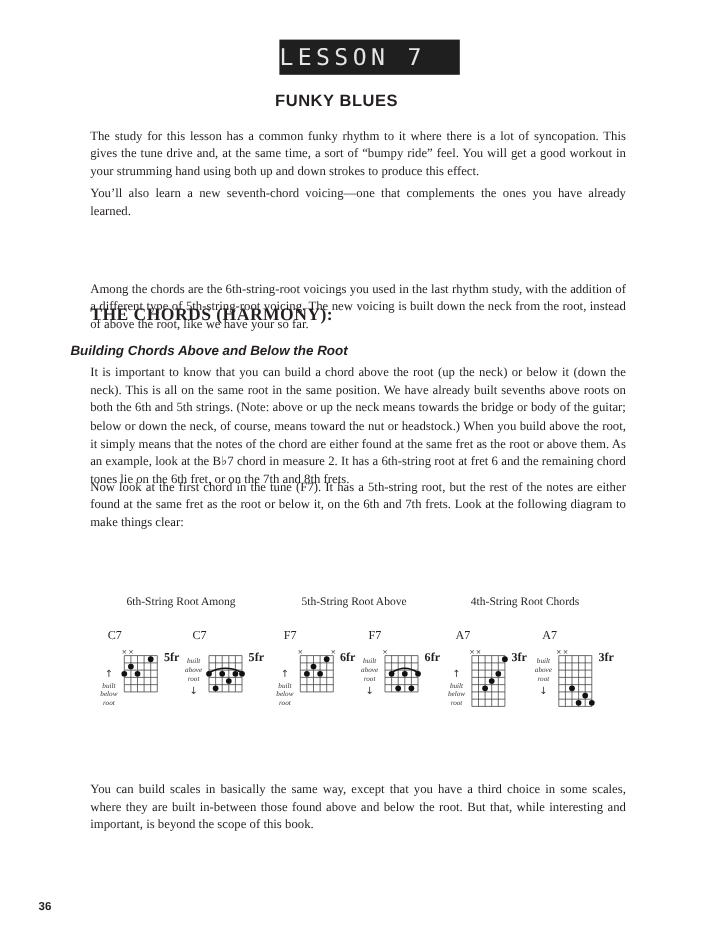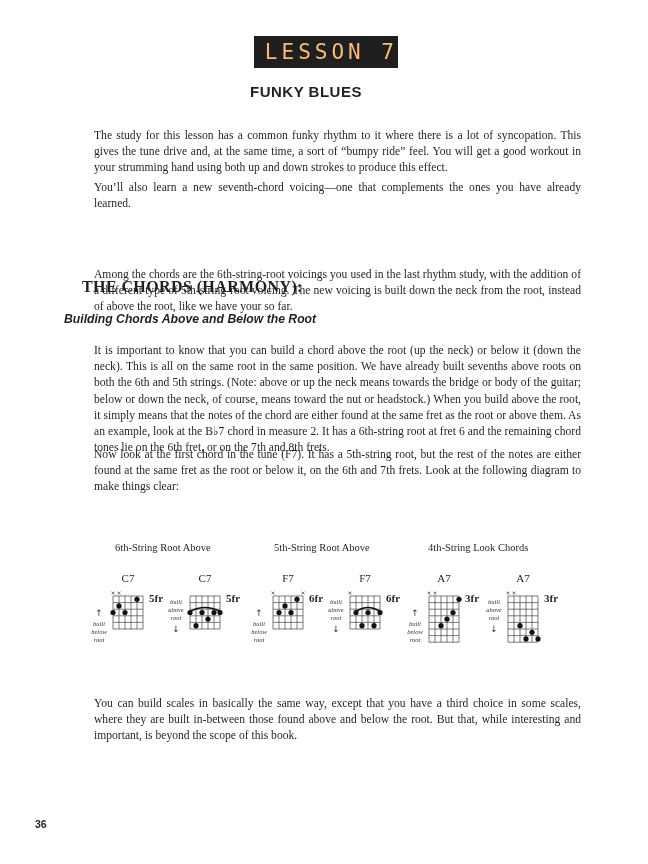--- a/index.html
+++ b/index.html
@@ -1,45 +1,45 @@
 <!DOCTYPE html>
 <html><head>
 <meta charset="utf-8">
 <style>
   html, body { margin: 0; padding: 0; background: #ffffff; }
   body { width: 648px; height: 864px; position: relative; overflow: hidden; color: #231f20; }
   .lesson-box {
-    position: absolute; left: 254px; top: 36px; width: 144px; height: 32px;
-    background: #1f1f1f; color: #fdba74;
+    position: absolute; left: 254px; top: 36px; width: 164px; height: 32px;
+    background: #1f1f1f; color: #e5e5e5;
     font-family: "DejaVu Sans Mono", "Liberation Mono", monospace;
-    font-size: 21px; letter-spacing: 4px; line-height: 32px; text-align: right;
+    font-size: 21px; letter-spacing: 4px; line-height: 32px; text-align: left;
     font-weight: normal;
   }
   .funky {
     position: absolute; left: 0; width: 612px; top: 83px; text-align: center;
     font-family: "Liberation Sans", sans-serif; font-weight: bold; font-size: 15px; letter-spacing: 0.5px;
   }
   .para {
     position: absolute; left: 82px; width: 487px;
     font-family: "Liberation Serif", serif; font-size: 11.6px; line-height: 16.2px;
-    text-align: justify; margin: 12px;
+    text-align: justify; margin: 0;
   }
   .h2 {
     position: absolute; left: 82px; top: 234px;
     font-family: Liberation Serif, serif; font-weight: bold; font-size: 16px; letter-spacing: 0.4px; margin-top: 44px;
   }
   .h3 {
     position: absolute; left: 64px; top: 312px;
     font-family: "Liberation Sans", sans-serif; font-weight: bold; font-style: italic; font-size: 12.2px;
   }
   .group-title {
     position: absolute; top: 542px; font-family: "Liberation Serif", serif; font-size: 10.5px; white-space: nowrap;
   }
   .chord-name {
-    position: absolute; width: 60px; text-align: center; font-family: "Liberation Serif", serif; font-size: 11px;
+    position: absolute; width: 60px; font-family: "Liberation Serif", serif; font-size: 11px;
   }
   .fret-label { position: absolute; font-family: "Liberation Serif", serif; font-size: 11px; font-weight: bold; }
   .annot {
     position: absolute; font-family: "Liberation Serif", serif; font-style: italic; font-size: 6.5px;
     line-height: 8px; text-align: center; width: 24px; color: #333;
   }
   .arrow { position: absolute; font-family: "DejaVu Sans", sans-serif; font-size: 9px; width: 24px; text-align: center; color: #333; }
   .page-num {
     position: absolute; left: 35px; top: 818px;
     font-family: "Liberation Sans", sans-serif; font-weight: bold; font-size: 10.5px;
@@ -55,23 +55,23 @@
 <p class="para" style="top:116px">The study for this lesson has a common funky rhythm to it where there is a lot of syncopation. This gives the tune drive and, at the same time, a sort of “bumpy ride” feel. You will get a good workout in your strumming hand using both up and down strokes to produce this effect.</p>
 <p class="para" style="top:168px">You’ll also learn a new seventh-chord voicing—one that complements the ones you have already learned.</p>
 
 <div class="h2">THE CHORDS (HARMONY):</div>
 <p class="para" style="top:255px">Among the chords are the 6th-string-root voicings you used in the last rhythm study, with the addition of a different type of 5th-string-root voicing. The new voicing is built down the neck from the root, instead of above the root, like we have your so far.</p>
 
 <div class="h3">Building Chords Above and Below the Root</div>
 <p class="para" style="top:331px">It is important to know that you can build a chord above the root (up the neck) or below it (down the neck). This is all on the same root in the same position. We have already built sevenths above roots on both the 6th and 5th strings. (Note: above or up the neck means towards the bridge or body of the guitar; below or down the neck, of course, means toward the nut or headstock.) When you build above the root, it simply means that the notes of the chord are either found at the same fret as the root or above them. As an example, look at the B♭7 chord in measure 2. It has a 6th-string root at fret 6 and the remaining chord tones lie on the 6th fret, or on the 7th and 8th frets.</p>
 <p class="para" style="top:435px">Now look at the first chord in the tune (F7). It has a 5th-string root, but the rest of the notes are either found at the same fret as the root or below it, on the 6th and 7th frets. Look at the following diagram to make things clear:</p>
 
-<div class="group-title" style="left:115px">6th-String Root Above</div>
+<div class="group-title" style="left:115px">6th-String Root Among</div>
 <div class="group-title" style="left:274px">5th-String Root Above</div>
-<div class="group-title" style="left:428px">4th-String Look Chords</div>
+<div class="group-title" style="left:428px">4th-String Root Chords</div>
 
 <div id="chords">
     <div class="chord-name" style="left: 98px; top: 572px;">C7</div>
     <div class="fret-label" style="left: 149px; top: 592px;">5fr</div>
     <div class="arrow" style="left: 87px; top: 608px;">↑</div>
     <div class="annot" style="left: 87px; top: 620px;">built<br>below<br>root</div>
     <svg class="grid" width="38" height="41" style="left: 109px; top: 588px;">
       <g transform="translate(4,8)">
         <line x1="0" x2="0" y1="0" y2="33" stroke="#444" stroke-width="0.7"></line>
         <line x1="6" x2="6" y1="0" y2="33" stroke="#444" stroke-width="0.7"></line>
@@ -224,15 +224,15 @@
         <text x="0" y="-1.5" text-anchor="middle" font-size="6" font-family="DejaVu Sans, sans-serif" fill="#333">×</text>
         <text x="6" y="-1.5" text-anchor="middle" font-size="6" font-family="DejaVu Sans, sans-serif" fill="#333">×</text>
         <circle cx="12" cy="29.7" r="2.6" fill="#111"></circle>
         <circle cx="18" cy="42.9" r="2.6" fill="#111"></circle>
         <circle cx="24" cy="36.3" r="2.6" fill="#111"></circle>
         <circle cx="30" cy="42.9" r="2.6" fill="#111"></circle>
       </g>
     </svg>
   </div>
 
-<p class="para" style="top:684px">You can build scales in basically the same way, except that you have a third choice in some scales, where they are built in-between those found above and below the root. But that, while interesting and important, is beyond the scope of this book.</p>
+<p class="para" style="top:710px">You can build scales in basically the same way, except that you have a third choice in some scales, where they are built in-between those found above and below the root. But that, while interesting and important, is beyond the scope of this book.</p>
 
 <div class="page-num">36</div>
 
 </body></html>

